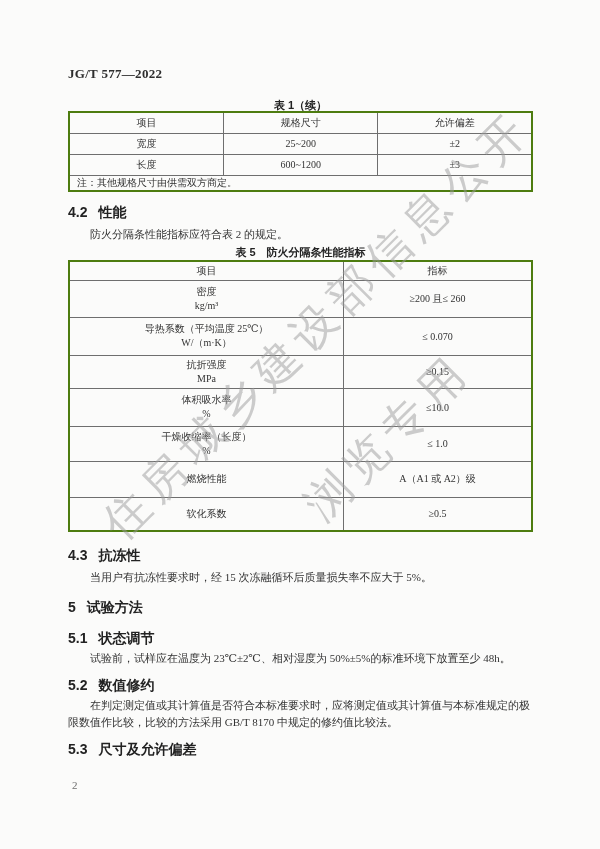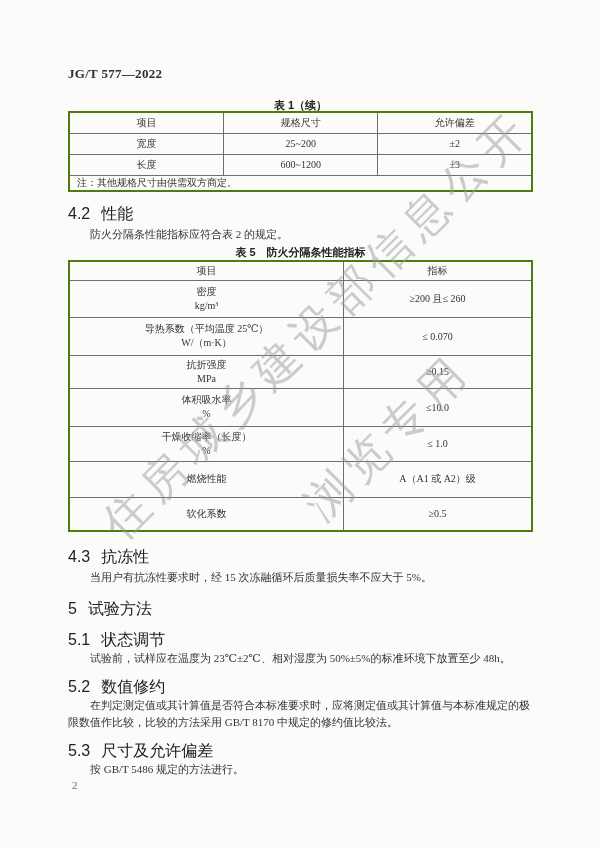--- a/index.html
+++ b/index.html
@@ -33,21 +33,21 @@
   }
   .page-number {
     position:absolute; left:72px; top:779px;
     font-size:11px; color:#6f6f6f; z-index:2;
   }
   
   .sec-heading {
     position:absolute; left:68px;
     display:flex; align-items:baseline; gap:11px;
     font-family:"Liberation Sans","DejaVu Sans",sans-serif;
-    font-weight:normal; font-size:16px; color:#222;
+    font-weight:bold; font-size:14px; color:#222;
     z-index:2;
   }
   .para {
     position:absolute; left:68px; width:465px;
     font-size:11px; line-height:17px;
     text-indent:2em; color:#333;
     z-index:2;
   }
   
   .tbl-title {
@@ -211,17 +211,16 @@
   <div class="sec-heading" style="top:677px;">
     <span>5.2</span>
     <span>数值修约</span>
   </div>
   <div class="para" style="top:697px;">在判定测定值或其计算值是否符合本标准要求时，应将测定值或其计算值与本标准规定的极限数值作比较，比较的方法采用 GB/T 8170 中规定的修约值比较法。</div>
 
   <div class="sec-heading" style="top:741px;">
     <span>5.3</span>
     <span>尺寸及允许偏差</span>
   </div>
-  <div class="para" style="top:761px;">按 GB/T 5486 规定的方法进行。</div>
 
   <div class="page-number">2</div>
 
 </div>
 
 </body></html>

